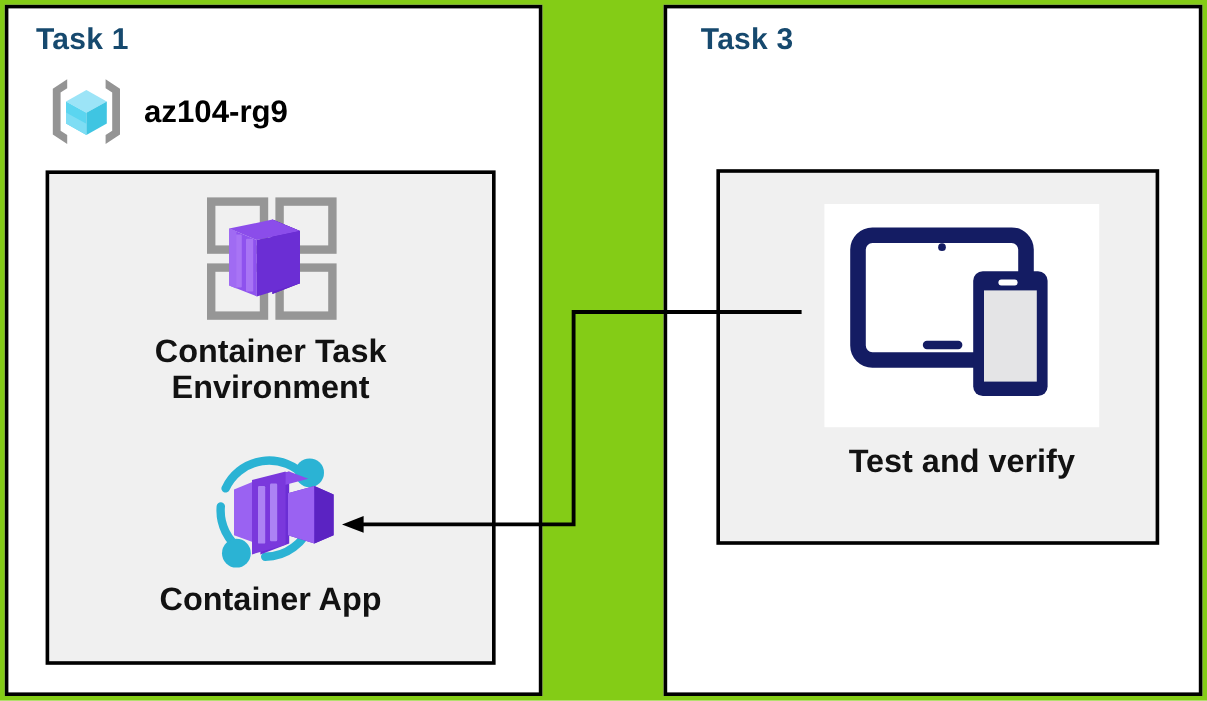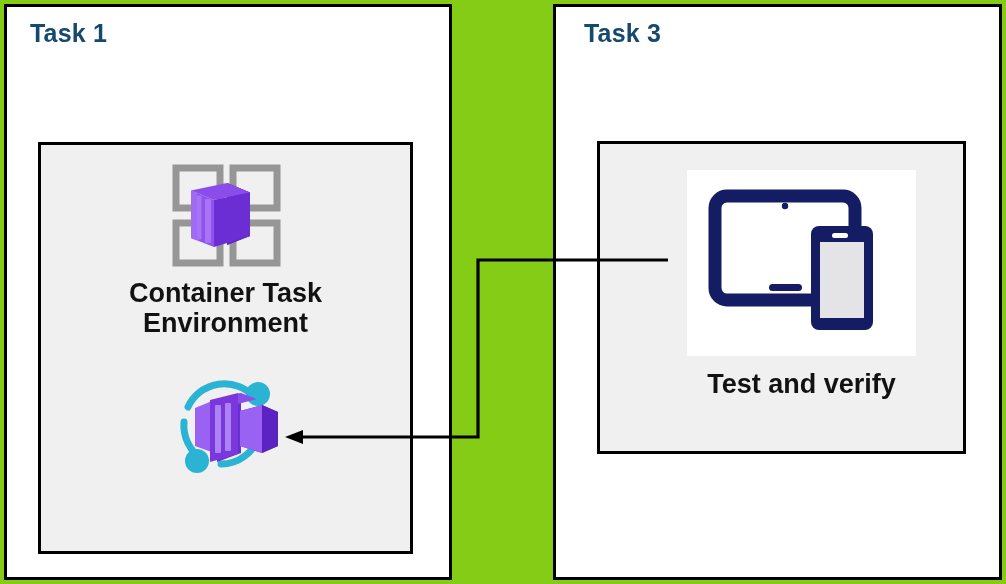--- a/index.html
+++ b/index.html
@@ -110,20 +110,39 @@
   }
 </style>
 </head>
 <body>
 
 <div id="canvas">
 
   <div id="task1-box" class="task-box"></div>
   <div id="task1-title" class="task-title">Task 1</div>
 
+  <div id="rg-row">
+    <span>
+      <svg class="icon-svg" width="72" height="62" viewBox="0 0 72 62">
+
+        <path d="M20 4 L8 12 L8 50 L20 58 L20 50.5 L14.5 47 L14.5 15 L20 11.5 Z" fill="#949494"></path>
+
+        <path d="M52 4 L64 12 L64 50 L52 58 L52 50.5 L57.5 47 L57.5 15 L52 11.5 Z" fill="#949494"></path>
+
+        <path d="M36 13 L53 22.5 L36 32 L19 22.5 Z" fill="#9CE4F7"></path>
+
+        <path d="M19 22.5 L36 32 L36 50.5 L19 41 Z" fill="#5BD5F0"></path>
+
+        <path d="M53 22.5 L53 41 L36 50.5 L36 32 Z" fill="#3FC5E2"></path>
+
+        <path d="M19 31.7 L36 41.2 L36 50.5 L19 41 Z" fill="#7EDDF4"></path>
+      </svg>
+    </span>
+    <span id="rg-label">az104-rg9</span>
+  </div>
 
   <div id="task1-panel" class="inner-panel"></div>
 
   <div id="node-cae" class="node">
     <span>
       <svg class="icon-svg" width="118" height="112" viewBox="0 0 118 112">
 
         <g fill="none" stroke="#969696" stroke-width="7">
           <rect x="9" y="8" width="44" height="40"></rect>
           <rect x="66" y="8" width="44" height="40"></rect>
@@ -174,20 +193,21 @@
         <g fill="#B28BF7" opacity="0.9">
           <rect x="53" y="31" width="6" height="48" rx="1"></rect>
           <rect x="63" y="29" width="6" height="48" rx="1"></rect>
         </g>
 
         <path d="M78 37 L100 31 L116 38 L116 72 L100 79 L78 72 Z" fill="#6B2ED4"></path>
         <path d="M78 37 L100 31 L100 79 L78 72 Z" fill="#9A62F2"></path>
         <path d="M100 31 L116 38 L116 72 L100 79 Z" fill="#5B23C2"></path>
       </svg>
     </span>
+    <div class="node-label">Container App</div>
   </div>
 
   <div id="task2-box" class="task-box"></div>
   <div id="task2-title" class="task-title">Task 3</div>
 
   <div id="task2-panel" class="inner-panel"></div>
 
   <div id="node-test" class="node">
     <div id="test-icon-bg">
       <span>

